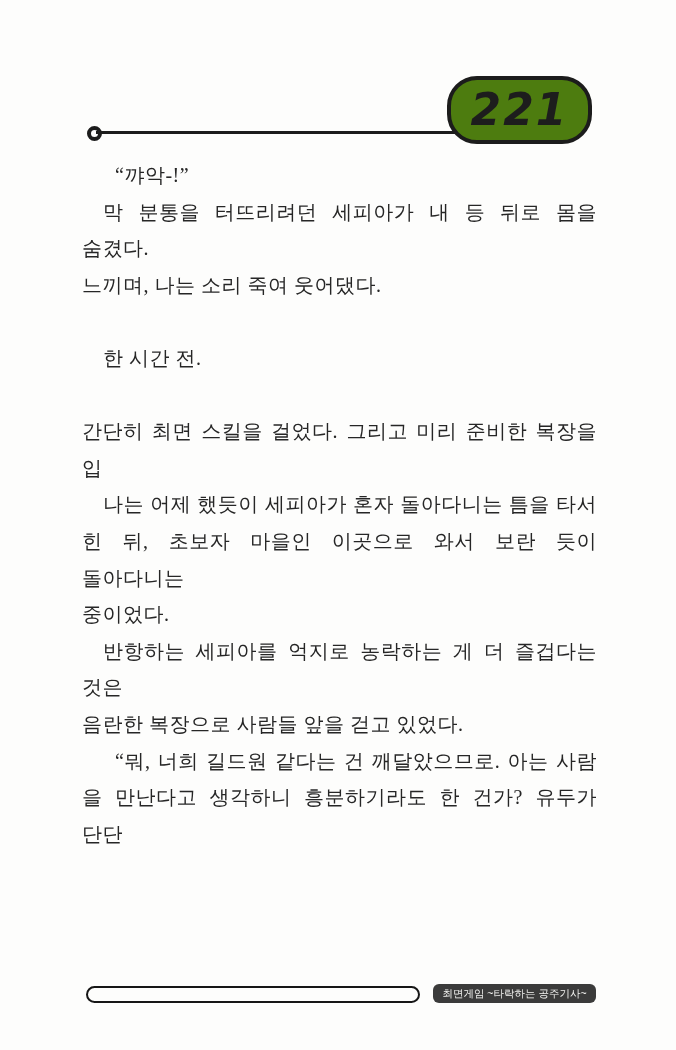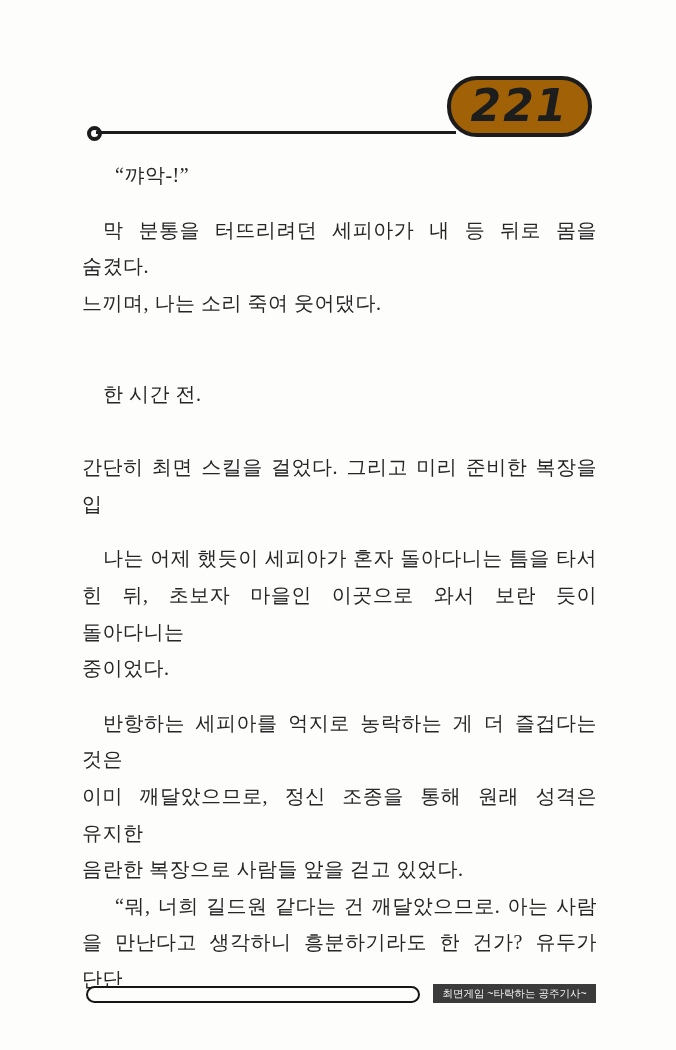--- a/index.html
+++ b/index.html
@@ -8,22 +8,22 @@
     background:#fbfbf9;
     position:relative;
     font-family:"Liberation Serif","DejaVu Serif",serif;
     color:#262626;
     overflow:hidden;
   }
   .page{position:absolute;inset:0;background:#fdfdfc;}
 
   
   .page-number-box{
-    position:absolute;left:447px;top:76px;width:145px;height:61px;
-    border:4px solid #1c1c1c;border-radius:30px;background:#a16207;
+    position:absolute;left:447px;top:76px;width:145px;height:68px;
+    border:4px solid #1c1c1c;border-radius:30px;background:#4d7c0f;
     display:flex;align-items:center;justify-content:center;
     box-sizing:border-box;z-index:2;
   }
   .page-number{
     font-family:"DejaVu Sans","Liberation Sans",sans-serif;
     font-weight:bold;font-style:italic;
     font-size:44px;letter-spacing:2px;color:#1d1d1d;
     transform:translateY(-1px);
   }
   .header-rule-line{
@@ -42,33 +42,33 @@
     font-size:20px;line-height:36.6px;
     letter-spacing:0.5px;
     word-break:keep-all;
   }
   .text-line{white-space:nowrap;}
   .text-line.fill{
     white-space:normal;
     text-align:justify;
     text-align-last:justify;
   }
-  .text-line.ind1{text-indent:21px;margin-top:18px;}
+  .text-line.ind1{text-indent:21px;}
   .text-line.ind2{text-indent:33px;font-family:Liberation Serif, serif;}
   .text-line.blank{height:36.6px;}
 
   
   .footer-pill{
     position:absolute;left:86px;top:986px;width:334px;height:17px;
     border:2.5px solid #161616;border-radius:10px;background:#fdfdfc;
     box-sizing:border-box;
   }
   .series-badge{
     position:absolute;left:433px;top:984px;width:163px;height:19px;
-    background:#3b3b3b;border-radius:0;
+    background:#3b3b3b;border-radius:6px;
     display:flex;align-items:center;justify-content:center;
     box-sizing:border-box;
   }
   .series-badge-label{
     font-family:"Liberation Sans","DejaVu Sans",sans-serif;
     font-size:10.5px;color:#f4f4f2;letter-spacing:0px;
     white-space:nowrap;line-height:1;
   }
 </style>
 </head>
@@ -87,21 +87,20 @@
       <div class="text-line fill ind1">막 분통을 터뜨리려던 세피아가 내 등 뒤로 몸을 숨겼다.</div>
       <div class="text-line">느끼며, 나는 소리 죽여 웃어댔다.</div>
       <div class="text-line blank"></div>
       <div class="text-line ind1">한 시간 전.</div>
       <div class="text-line blank"></div>
       <div class="text-line fill">간단히 최면 스킬을 걸었다. 그리고 미리 준비한 복장을 입</div>
       <div class="text-line fill ind1">나는 어제 했듯이 세피아가 혼자 돌아다니는 틈을 타서</div>
       <div class="text-line fill">힌 뒤, 초보자 마을인 이곳으로 와서 보란 듯이 돌아다니는</div>
       <div class="text-line">중이었다.</div>
       <div class="text-line fill ind1">반항하는 세피아를 억지로 농락하는 게 더 즐겁다는 것은</div>
-      <div class="text-line fill">이미 깨달았으므로, 정신 조종을 통해 원래 성격은 유지한</div>
       <div class="text-line">음란한 복장으로 사람들 앞을 걷고 있었다.</div>
       <div class="text-line fill ind2">“뭐, 너희 길드원 같다는 건 깨달았으므로. 아는 사람</div>
       <div class="text-line fill">을 만난다고 생각하니 흥분하기라도 한 건가? 유두가 단단</div>
     </div>
 
   <div class="footer-pill"></div>
   <div class="series-badge">
     <span class="series-badge-label">최면게임 ~타락하는 공주기사~</span>
   </div>
 

